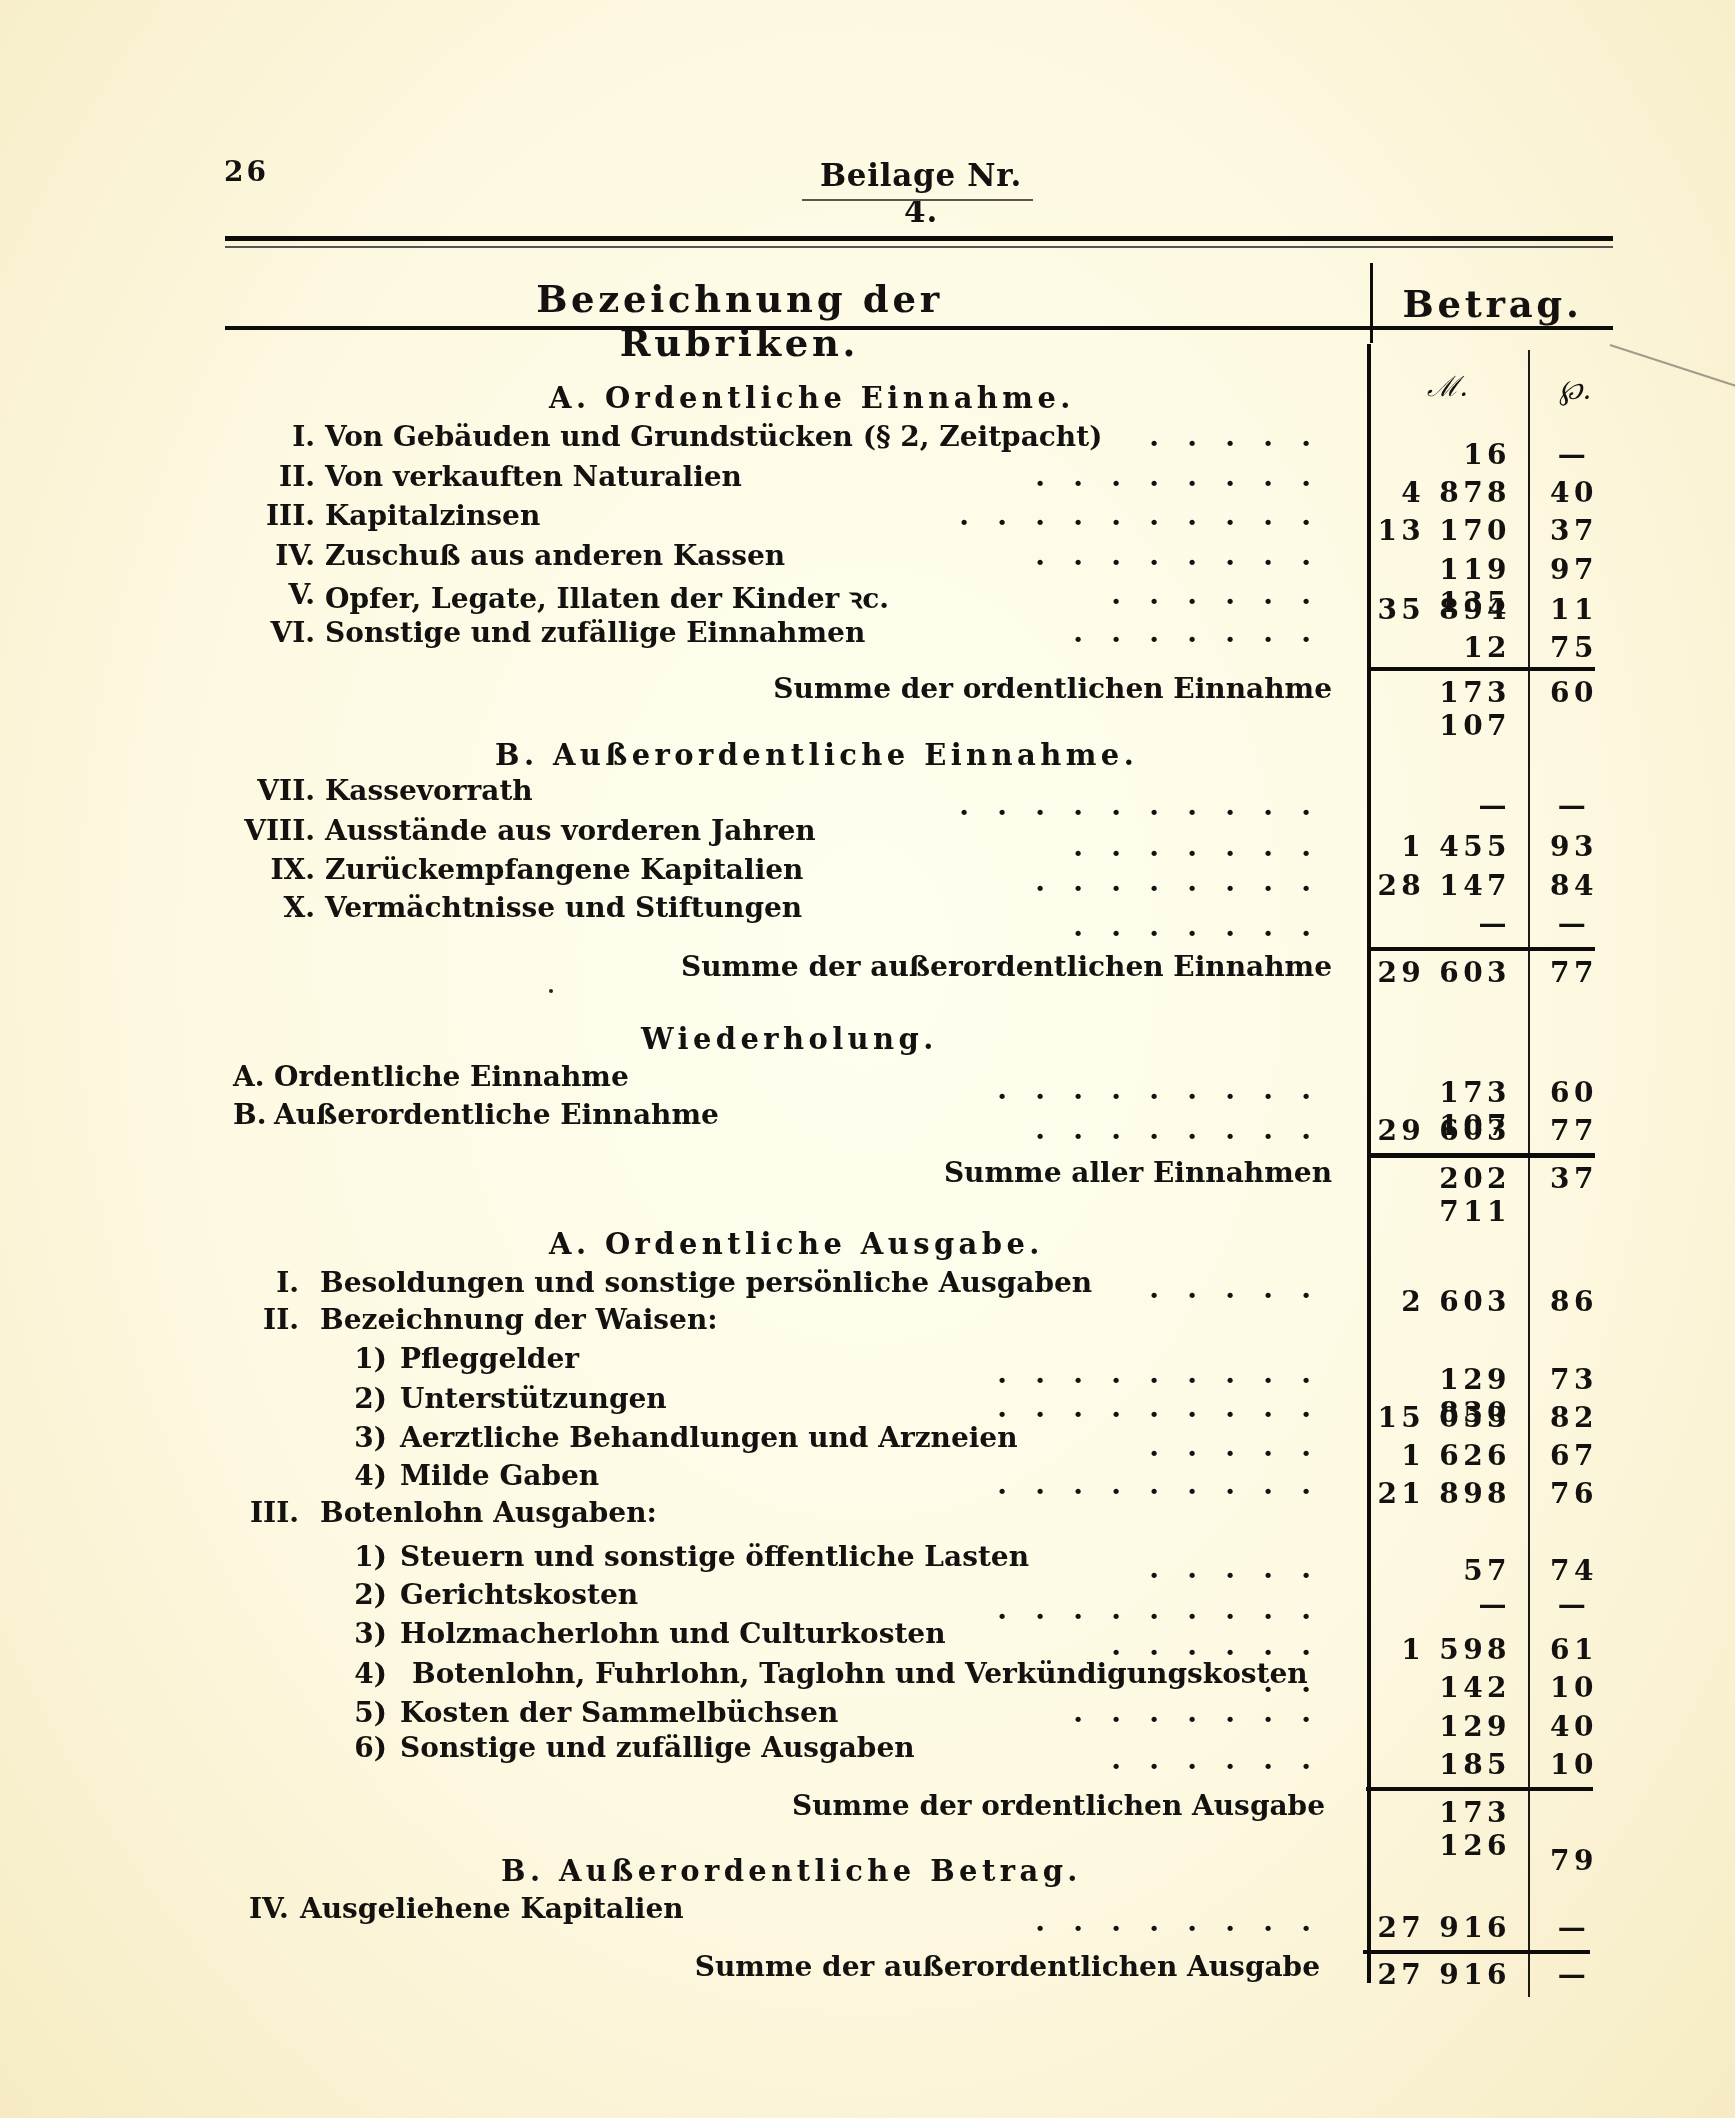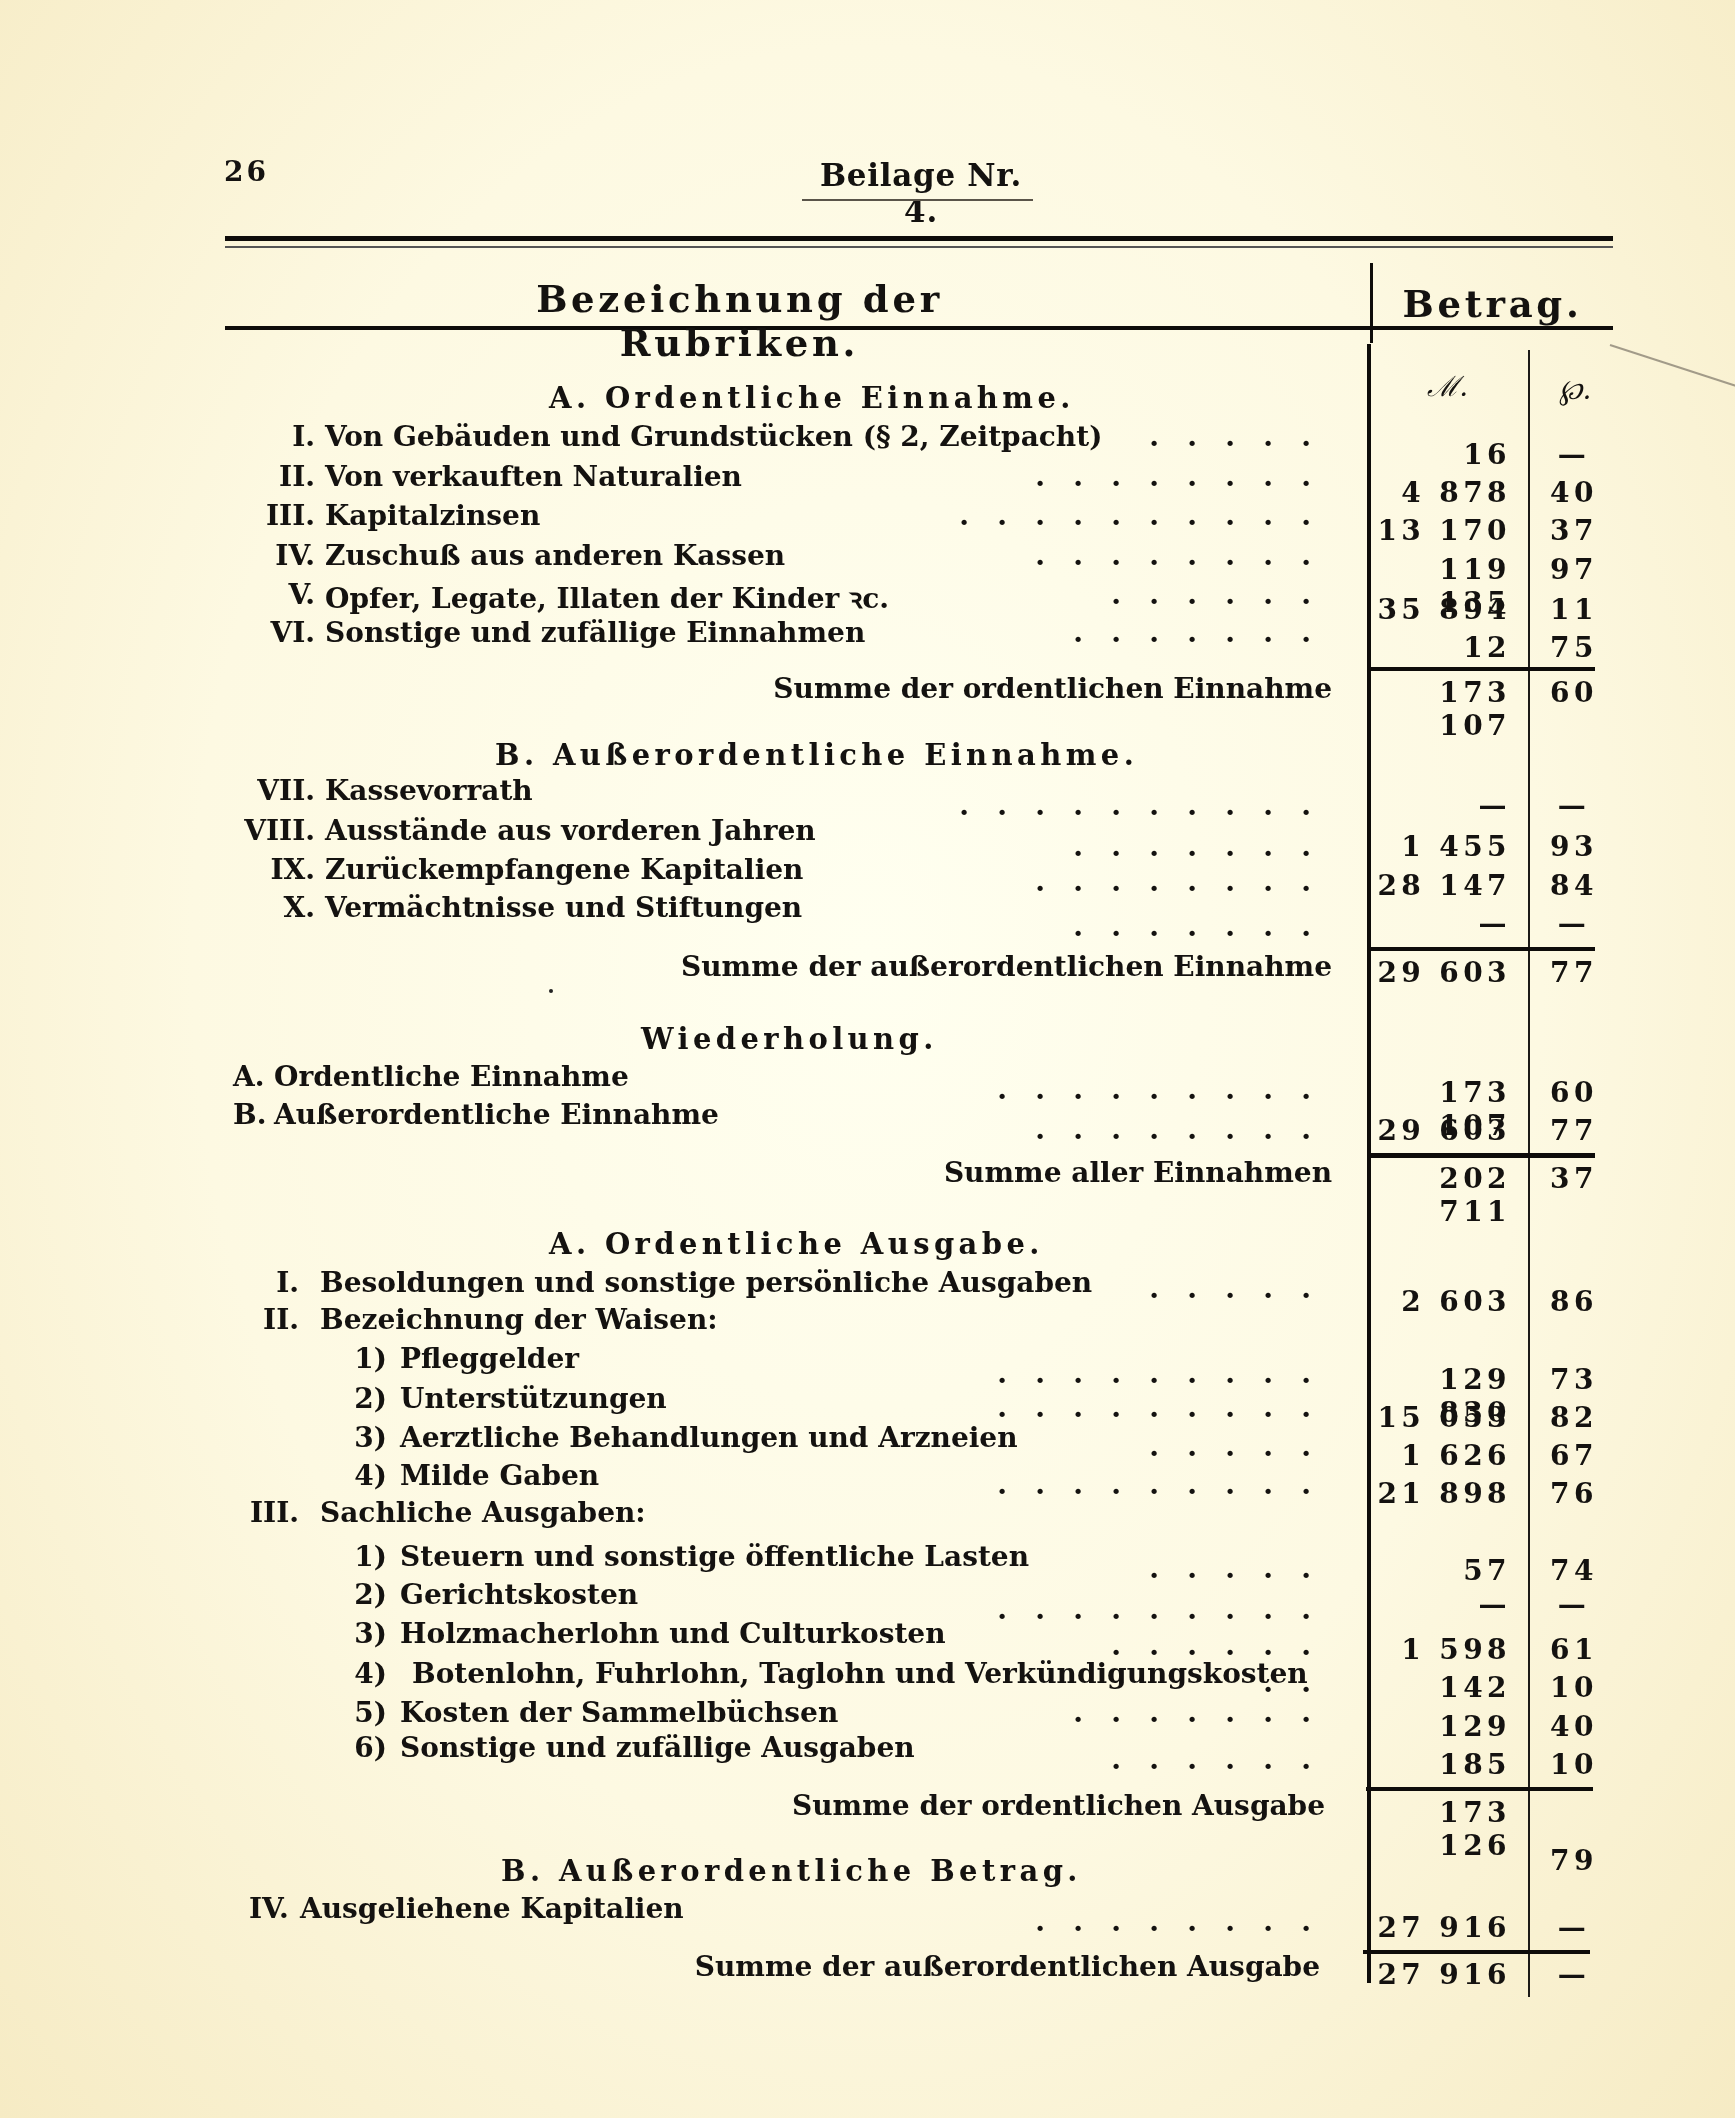--- a/index.html
+++ b/index.html
@@ -216,21 +216,21 @@
 <div class="row" style="top:1459px;">
   <span class="num" style="left:130px;width:37px;">4)</span>
   <span class="label" style="left:180px;">Milde Gaben</span>
   <span class="dots" style="top:8.8px;"><span class="dot">.</span><span class="dot">.</span><span class="dot">.</span><span class="dot">.</span><span class="dot">.</span><span class="dot">.</span><span class="dot">.</span><span class="dot">.</span><span class="dot">.</span></span>
 </div>
 <div class="mark" style="top:1477px;">21 898</div>
 <div class="pf" style="top:1477px;">76</div>
 
 <div class="row" style="top:1496px;">
   <span class="num" style="left:0;width:79px;">III.</span>
-  <span class="label" style="left:100px;">Sachliche Ausgaben:</span>
+  <span class="label" style="left:100px;">Botenlohn Ausgaben:</span>
 </div>
 
 <div class="row" style="top:1540px;">
   <span class="num" style="left:130px;width:37px;">1)</span>
   <span class="label" style="left:180px;">Steuern und sonstige öffentliche Lasten</span>
   <span class="dots" style="top:11.7px;"><span class="dot">.</span><span class="dot">.</span><span class="dot">.</span><span class="dot">.</span><span class="dot">.</span></span>
 </div>
 <div class="mark" style="top:1554px;">57</div>
 <div class="pf" style="top:1554px;">74</div>
 

